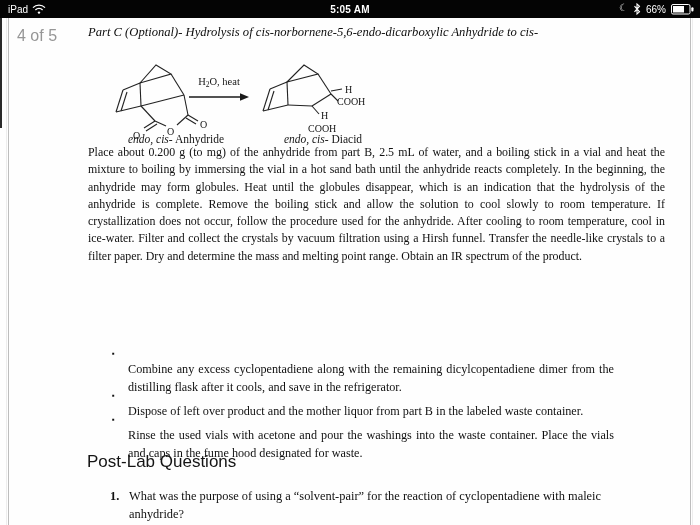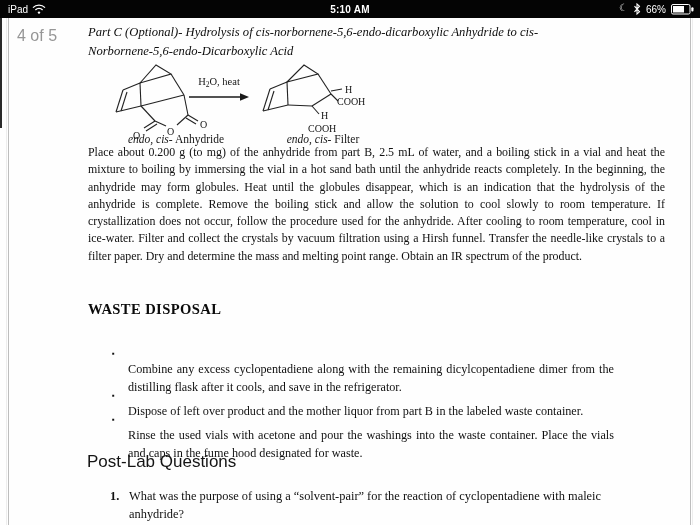--- a/index.html
+++ b/index.html
@@ -64,21 +64,21 @@
 
   <div class="statusbar">
     <div class="sb-left">
       <span>iPad</span>
       <svg width="14" height="10" viewBox="0 0 14 10">
         <path d="M1 3.6 A8.5 8.5 0 0 1 13 3.6" stroke="#fff" stroke-width="1.3" fill="none"></path>
         <path d="M3.4 6 A5 5 0 0 1 10.6 6" stroke="#fff" stroke-width="1.3" fill="none"></path>
         <circle cx="7" cy="8.6" r="1.2" fill="#fff"></circle>
       </svg>
     </div>
-    <div class="sb-center">5:10 AM</div>
+    <div class="sb-center">5:05 AM</div>
     <div class="sb-right">
       <span class="moon">☾</span>
       <svg width="8" height="12" viewBox="0 0 8 12">
         <path d="M1.5 3.2 L6.5 8.8 L4 11 L4 1 L6.5 3.2 L1.5 8.8" stroke="#fff" stroke-width="1.1" fill="none"></path>
       </svg>
       <span>66%</span>
       <svg width="23" height="11" viewBox="0 0 23 11">
         <rect x="0.5" y="0.5" width="18.5" height="9.5" rx="1.5" stroke="#fff" stroke-width="1" fill="none"></rect>
         <rect x="2" y="2" width="11" height="6.5" fill="#fff"></rect>
         <rect x="20.3" y="3.2" width="2.2" height="4.2" rx="1" fill="#fff"></rect>
@@ -88,21 +88,20 @@
 
   <div class="page">
     <div class="edge l"></div>
     <div class="edge r"></div>
     <div class="sliver"></div>
 
     <span class="pagenum">4 of 5</span>
 
     <div class="title">
       <div>Part C (Optional)-  Hydrolysis of cis-norbornene-5,6-endo-dicarboxylic Anhydride to cis-</div>
-      <div>Norbornene-5,6-endo-Dicarboxylic Acid</div>
     </div>
 
     <div class="scheme">
 
       <svg class="struct-left" width="132" height="90" viewBox="0 0 132 90">
         <path d="M30 25 L46 7 L61 16 Z"></path>
         <path d="M30 25 L13 32"></path>
         <path d="M13 32 L6 54"></path>
         <path d="M17 34 L11 53"></path>
         <path d="M6 54 L31 48"></path>
@@ -148,27 +147,26 @@
         <text x="85" y="33">H</text>
         <text x="77" y="45">COOH</text>
         <text x="61" y="59">H</text>
         <text x="48" y="72">COOH</text>
       </svg>
 
       <div class="caption cap-left">
         <span class="it">endo, cis-</span><span> Anhydride</span>
       </div>
       <div class="caption cap-right">
-        <span class="it">endo, cis-</span><span> Filter</span>
+        <span class="it">endo, cis-</span><span> Diacid</span>
       </div>
     </div>
 
     <p class="proc">Place about 0.200 g (to mg) of the anhydride from part B, 2.5 mL of water, and a boiling stick in a vial and heat the mixture to boiling by immersing the vial in a hot sand bath until the anhydride reacts completely. In the beginning, the anhydride may form globules.  Heat until the globules disappear, which is an indication that the hydrolysis of the anhydride is complete.  Remove the boiling stick and allow the solution to cool slowly to room temperature. If crystallization does not occur, follow the procedure used for the anhydride. After cooling to room temperature, cool in ice-water.  Filter and collect the crystals by vacuum filtration using a Hirsh funnel. Transfer the needle-like crystals to a filter paper.  Dry and determine the mass and melting point range.  Obtain an IR spectrum of the product.</p>
 
-    <h2 class="waste">WASTE DISPOSAL</h2>
 
     <div class="bullet b1">
       <span class="glyph">▪</span>
       <span class="btext">Combine any excess cyclopentadiene along with the remaining dicylcopentadiene dimer from the distilling flask after it cools, and save in the refrigerator.</span>
     </div>
     <div class="bullet b2">
       <span class="glyph">▪</span>
       <span class="btext">Dispose of left over product and the mother liquor from part B in the labeled waste container.</span>
     </div>
     <div class="bullet b3">

